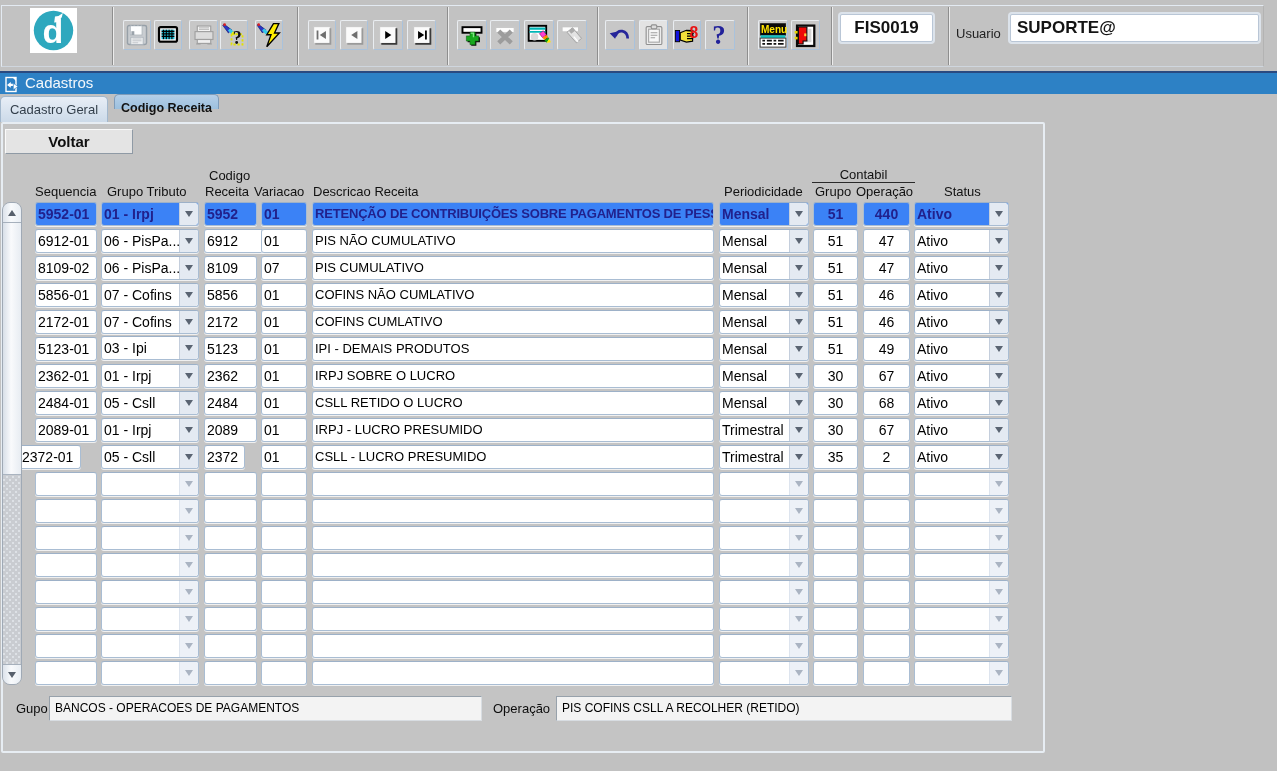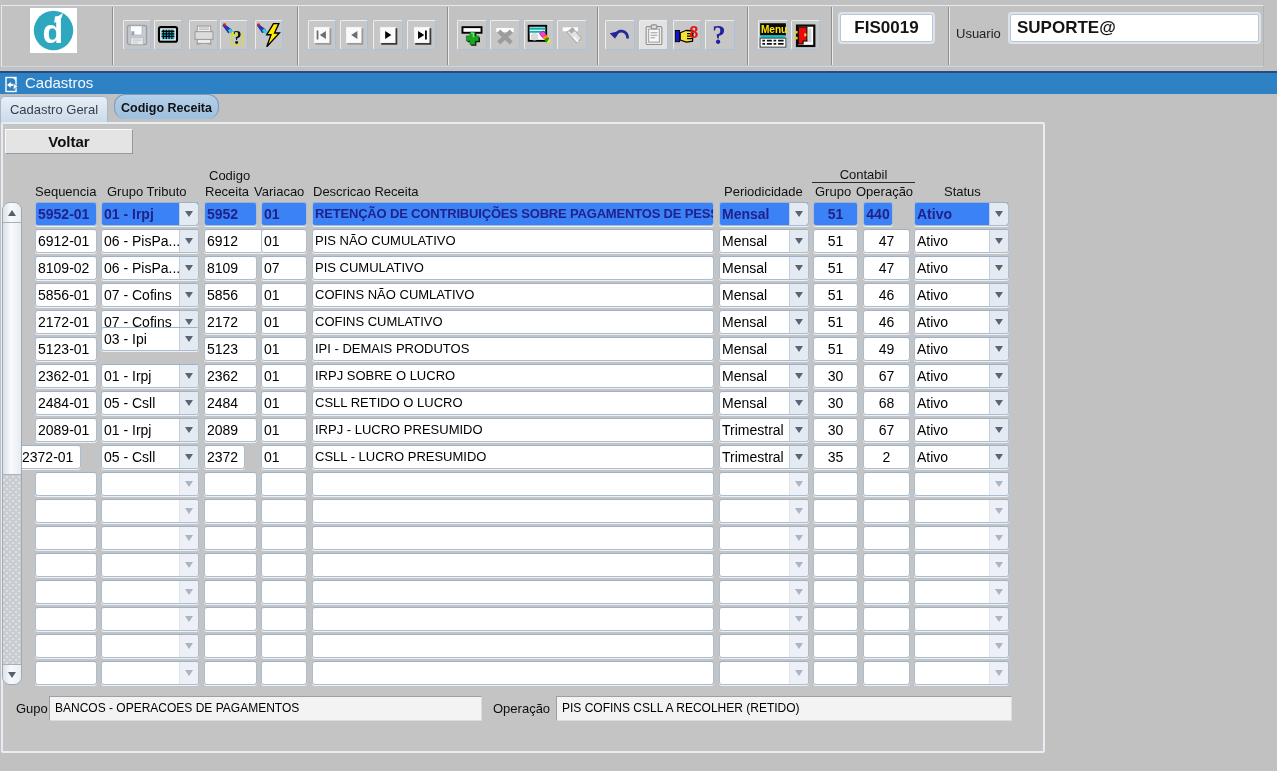--- a/index.html
+++ b/index.html
@@ -14,21 +14,21 @@
 #logo { position:absolute; left:30px; top:8px; }
 .tfield { position:absolute; top:14px; height:28px; background:#fff; border:1px solid #b9c6d6; border-radius:2px;
   font-weight:bold; font-size:17px; color:#141414; line-height:26px; box-shadow:0 0 0 2px rgba(223,231,240,.9); }
 #usr { position:absolute; left:956px; top:26px; font-size:13px; color:#222; }
 
 #title { position:absolute; left:0; top:71px; width:1277px; height:23px; background:#2d81c5; border-top:2px solid #2a4a80;
   color:#f4f8fb; font-size:15px; line-height:20px; }
 
 .tab { position:absolute; font-size:13px; text-align:center; border:1px solid #87a5c2; border-bottom:none; border-radius:5px 5px 0 0; }
 #tab1 { left:0px; top:96px; width:108px; height:26px; line-height:25px; background:linear-gradient(#e8eef6,#ccdae9); border-color:#a3b8cd; color:#333f4b; }
-#tab2 { left:114px; top:94px; width:105px; height:25px; line-height:27px; background:linear-gradient(#b5cfe8,#9cc0de); border-color:#7e9cba; font-weight:bold; font-size:12.5px; color:#111; z-index:3;border-radius:11px; }
+#tab2 { left:114px; top:94px; width:105px; height:15px; line-height:27px; background:linear-gradient(#b5cfe8,#9cc0de); border-color:#7e9cba; font-weight:bold; font-size:12.5px; color:#111; z-index:3; }
 
 #panel { position:absolute; left:1px; top:122px; width:1044px; height:631px; background:#c4c4c4;
   border:2px solid #e7edf3; border-radius:2px; }
 #voltar { position:absolute; left:5px; top:129px; width:128px; height:25px; background:#e4e4e4;
   border:1px solid #8f9aa5; border-top-color:#fafafa; border-left-color:#fafafa; text-align:center;
   font-weight:bold; font-size:15px; line-height:23px; color:#101010; }
 .lbl { position:absolute; font-size:13px; color:#111; white-space:nowrap; }
 
 .fld { position:absolute; height:24px; border:1px solid #a9bdd3; border-top-color:#9db1c8; border-radius:3px;
   font-size:14px; line-height:22px; padding-left:2px; white-space:nowrap; overflow:hidden;
@@ -267,21 +267,21 @@
 <div class="fld cmb cur" style="left:101px;top:202px;width:98px">01 - Irpj<span class="az ">
       <i class="car"></i>
     </span></div>
 <div class="fld cur" style="left:204px;top:202px;width:53px">5952</div>
 <div class="fld cur" style="left:261px;top:202px;width:46px">01</div>
 <div class="fld cur dsc tight" style="left:312px;top:202px;width:402px">RETENÇÃO DE CONTRIBUIÇÕES SOBRE PAGAMENTOS DE PESS</div>
 <div class="fld cmb cur" style="left:719px;top:202px;width:90px">Mensal<span class="az ">
       <i class="car"></i>
     </span></div>
 <div class="fld cur ctr" style="left:813px;top:202px;width:45px">51</div>
-<div class="fld cur ctr" style="left:863px;top:202px;width:30px">440</div>
+<div class="fld cur ctr" style="left:863px;top:202px;width:47px">440</div>
 <div class="fld cmb cur" style="left:914px;top:202px;width:95px">Ativo<span class="az ">
       <i class="car"></i>
     </span></div>
 <div class="fld dat" style="left:35px;top:229px;width:62px">6912-01</div>
 <div class="fld cmb dat" style="left:101px;top:229px;width:98px">06 - PisPa...<span class="az ">
       <i class="car"></i>
     </span></div>
 <div class="fld dat" style="left:204px;top:229px;width:61px">6912</div>
 <div class="fld dat" style="left:261px;top:229px;width:46px">01</div>
 <div class="fld dat dsc" style="left:312px;top:229px;width:402px">PIS NÃO CUMULATIVO</div>
@@ -332,21 +332,21 @@
 <div class="fld dat dsc" style="left:312px;top:310px;width:402px">COFINS CUMLATIVO</div>
 <div class="fld cmb dat" style="left:719px;top:310px;width:90px">Mensal<span class="az ">
       <i class="car"></i>
     </span></div>
 <div class="fld dat ctr" style="left:813px;top:310px;width:45px">51</div>
 <div class="fld dat ctr" style="left:863px;top:310px;width:47px">46</div>
 <div class="fld cmb dat" style="left:914px;top:310px;width:95px">Ativo<span class="az ">
       <i class="car"></i>
     </span></div>
 <div class="fld dat" style="left:35px;top:337px;width:62px">5123-01</div>
-<div class="fld cmb dat" style="left:101px;top:327px;width:98px">03 - Ipi<span class="az ">
+<div class="fld cmb dat" style="left:101px;top:336px;width:98px">03 - Ipi<span class="az ">
       <i class="car"></i>
     </span></div>
 <div class="fld dat" style="left:204px;top:337px;width:53px">5123</div>
 <div class="fld dat" style="left:261px;top:337px;width:46px">01</div>
 <div class="fld dat dsc" style="left:312px;top:337px;width:402px">IPI - DEMAIS PRODUTOS</div>
 <div class="fld cmb dat" style="left:719px;top:337px;width:90px">Mensal<span class="az ">
       <i class="car"></i>
     </span></div>
 <div class="fld dat ctr" style="left:813px;top:337px;width:45px">51</div>
 <div class="fld dat ctr" style="left:863px;top:337px;width:47px">49</div>

